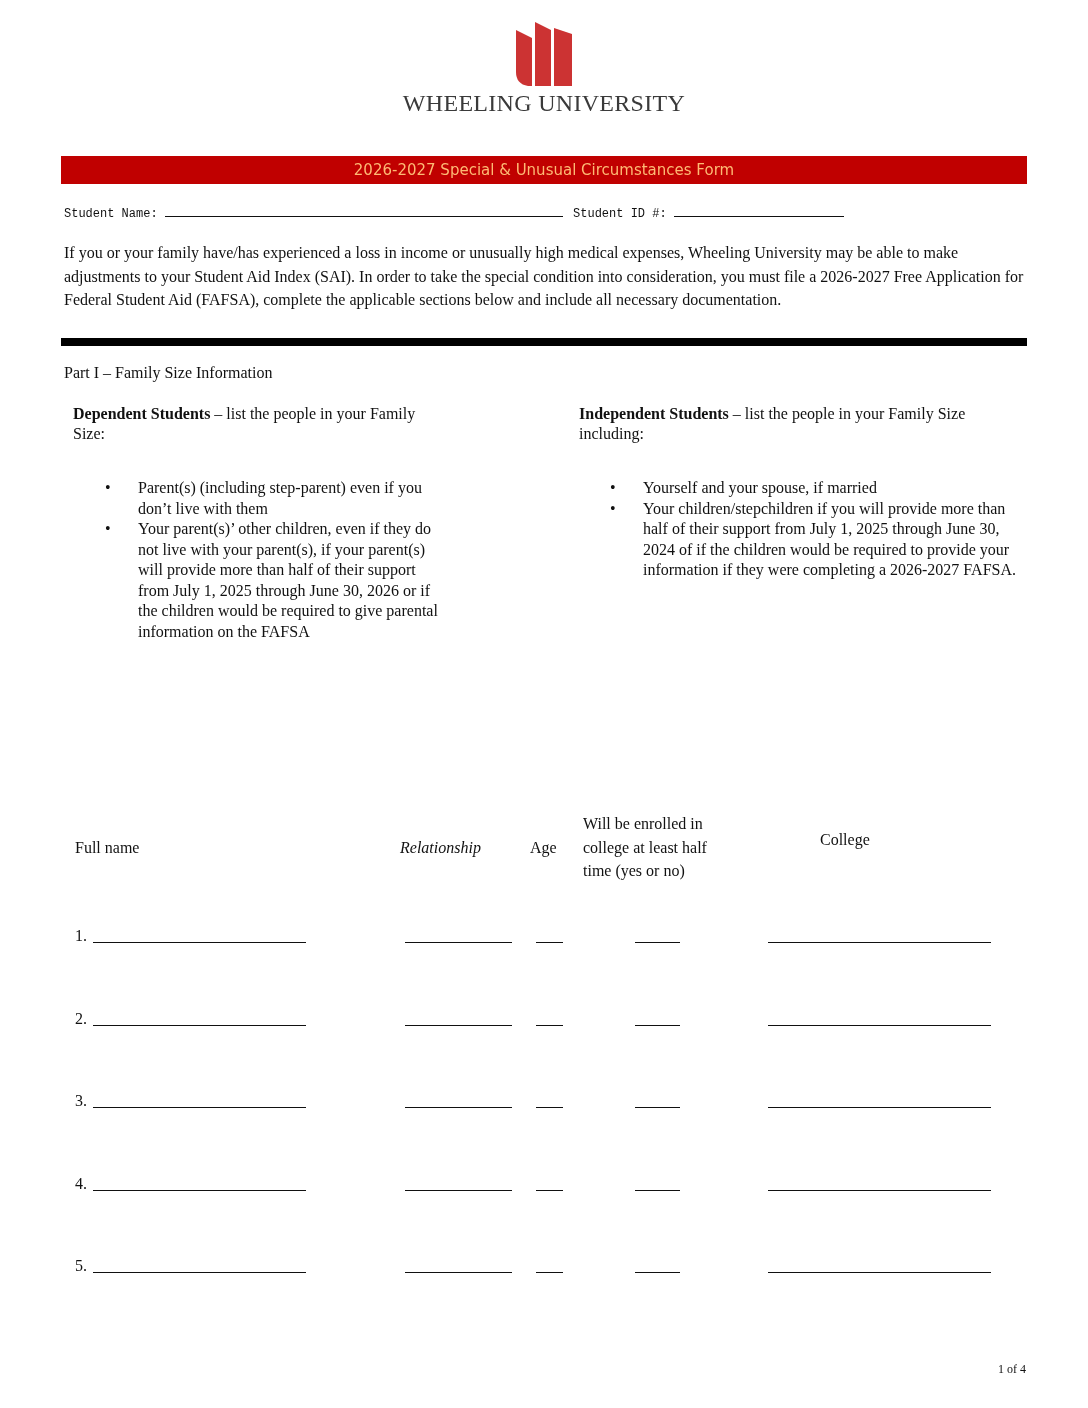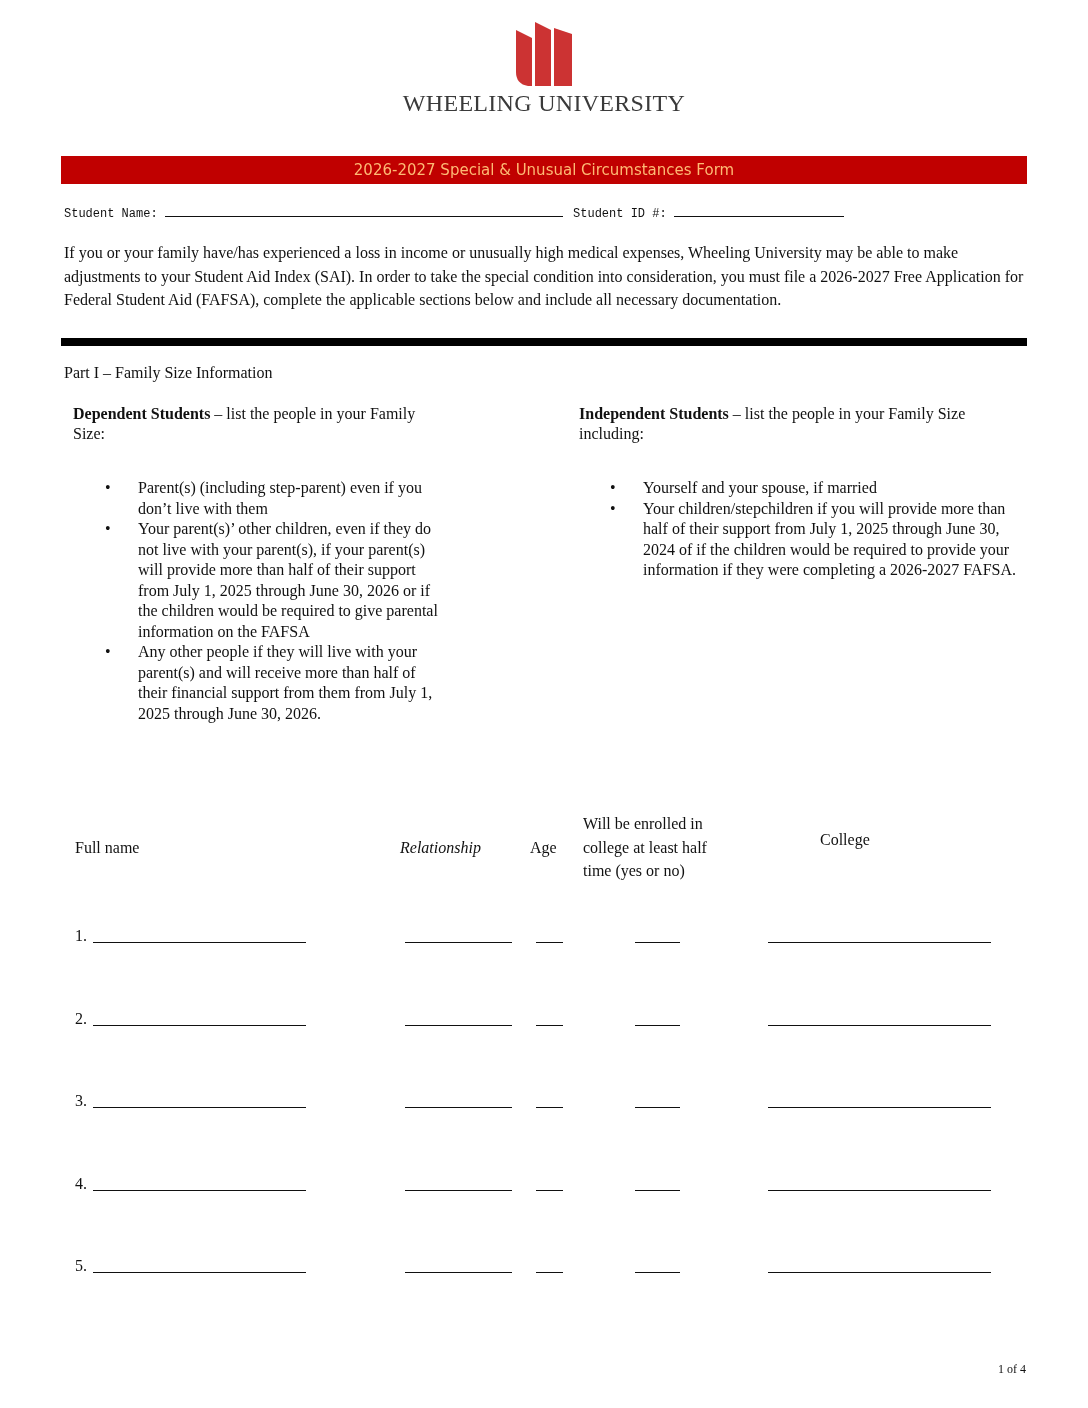--- a/index.html
+++ b/index.html
@@ -62,21 +62,20 @@
 <div class="abs rule"></div>
 
 <div class="abs part">Part I – Family Size Information</div>
 
 <div class="abs col-head" style="left:73px; top:404px; width:345px;">
   <b>Dependent Students</b><span> – list the people in your Family Size:</span>
 </div>
 <ul class="abs bul" style="left:105px; top:478px; width:345px;">
   <li style="padding-right:20px;">Parent(s) (including step-parent) even if you don’t live with them</li>
   <li style="padding-right:10px;">Your parent(s)’ other children, even if they do not live with your parent(s), if your parent(s) will provide more than half of their support from July 1, 2025 through June 30, 2026 or if the children would be required to give parental information on the FAFSA</li>
-  <li style="padding-right:10px;">Any other people if they will live with your parent(s) and will receive more than half of their financial support from them from July 1, 2025 through June 30, 2026.</li>
 </ul>
 
 <div class="abs col-head" style="left:579px; top:404px; width:440px;">
   <b>Independent Students</b><span> – list the people in your Family Size including:</span>
 </div>
 <ul class="abs bul" style="left:610px; top:478px; width:410px;">
   <li>Yourself and your spouse, if married</li>
   <li>Your children/stepchildren if you will provide more than half of their support from July 1, 2025 through June 30, 2024 of if the children would be required to provide your information if they were completing a 2026-2027 FAFSA.</li>
 </ul>
 

